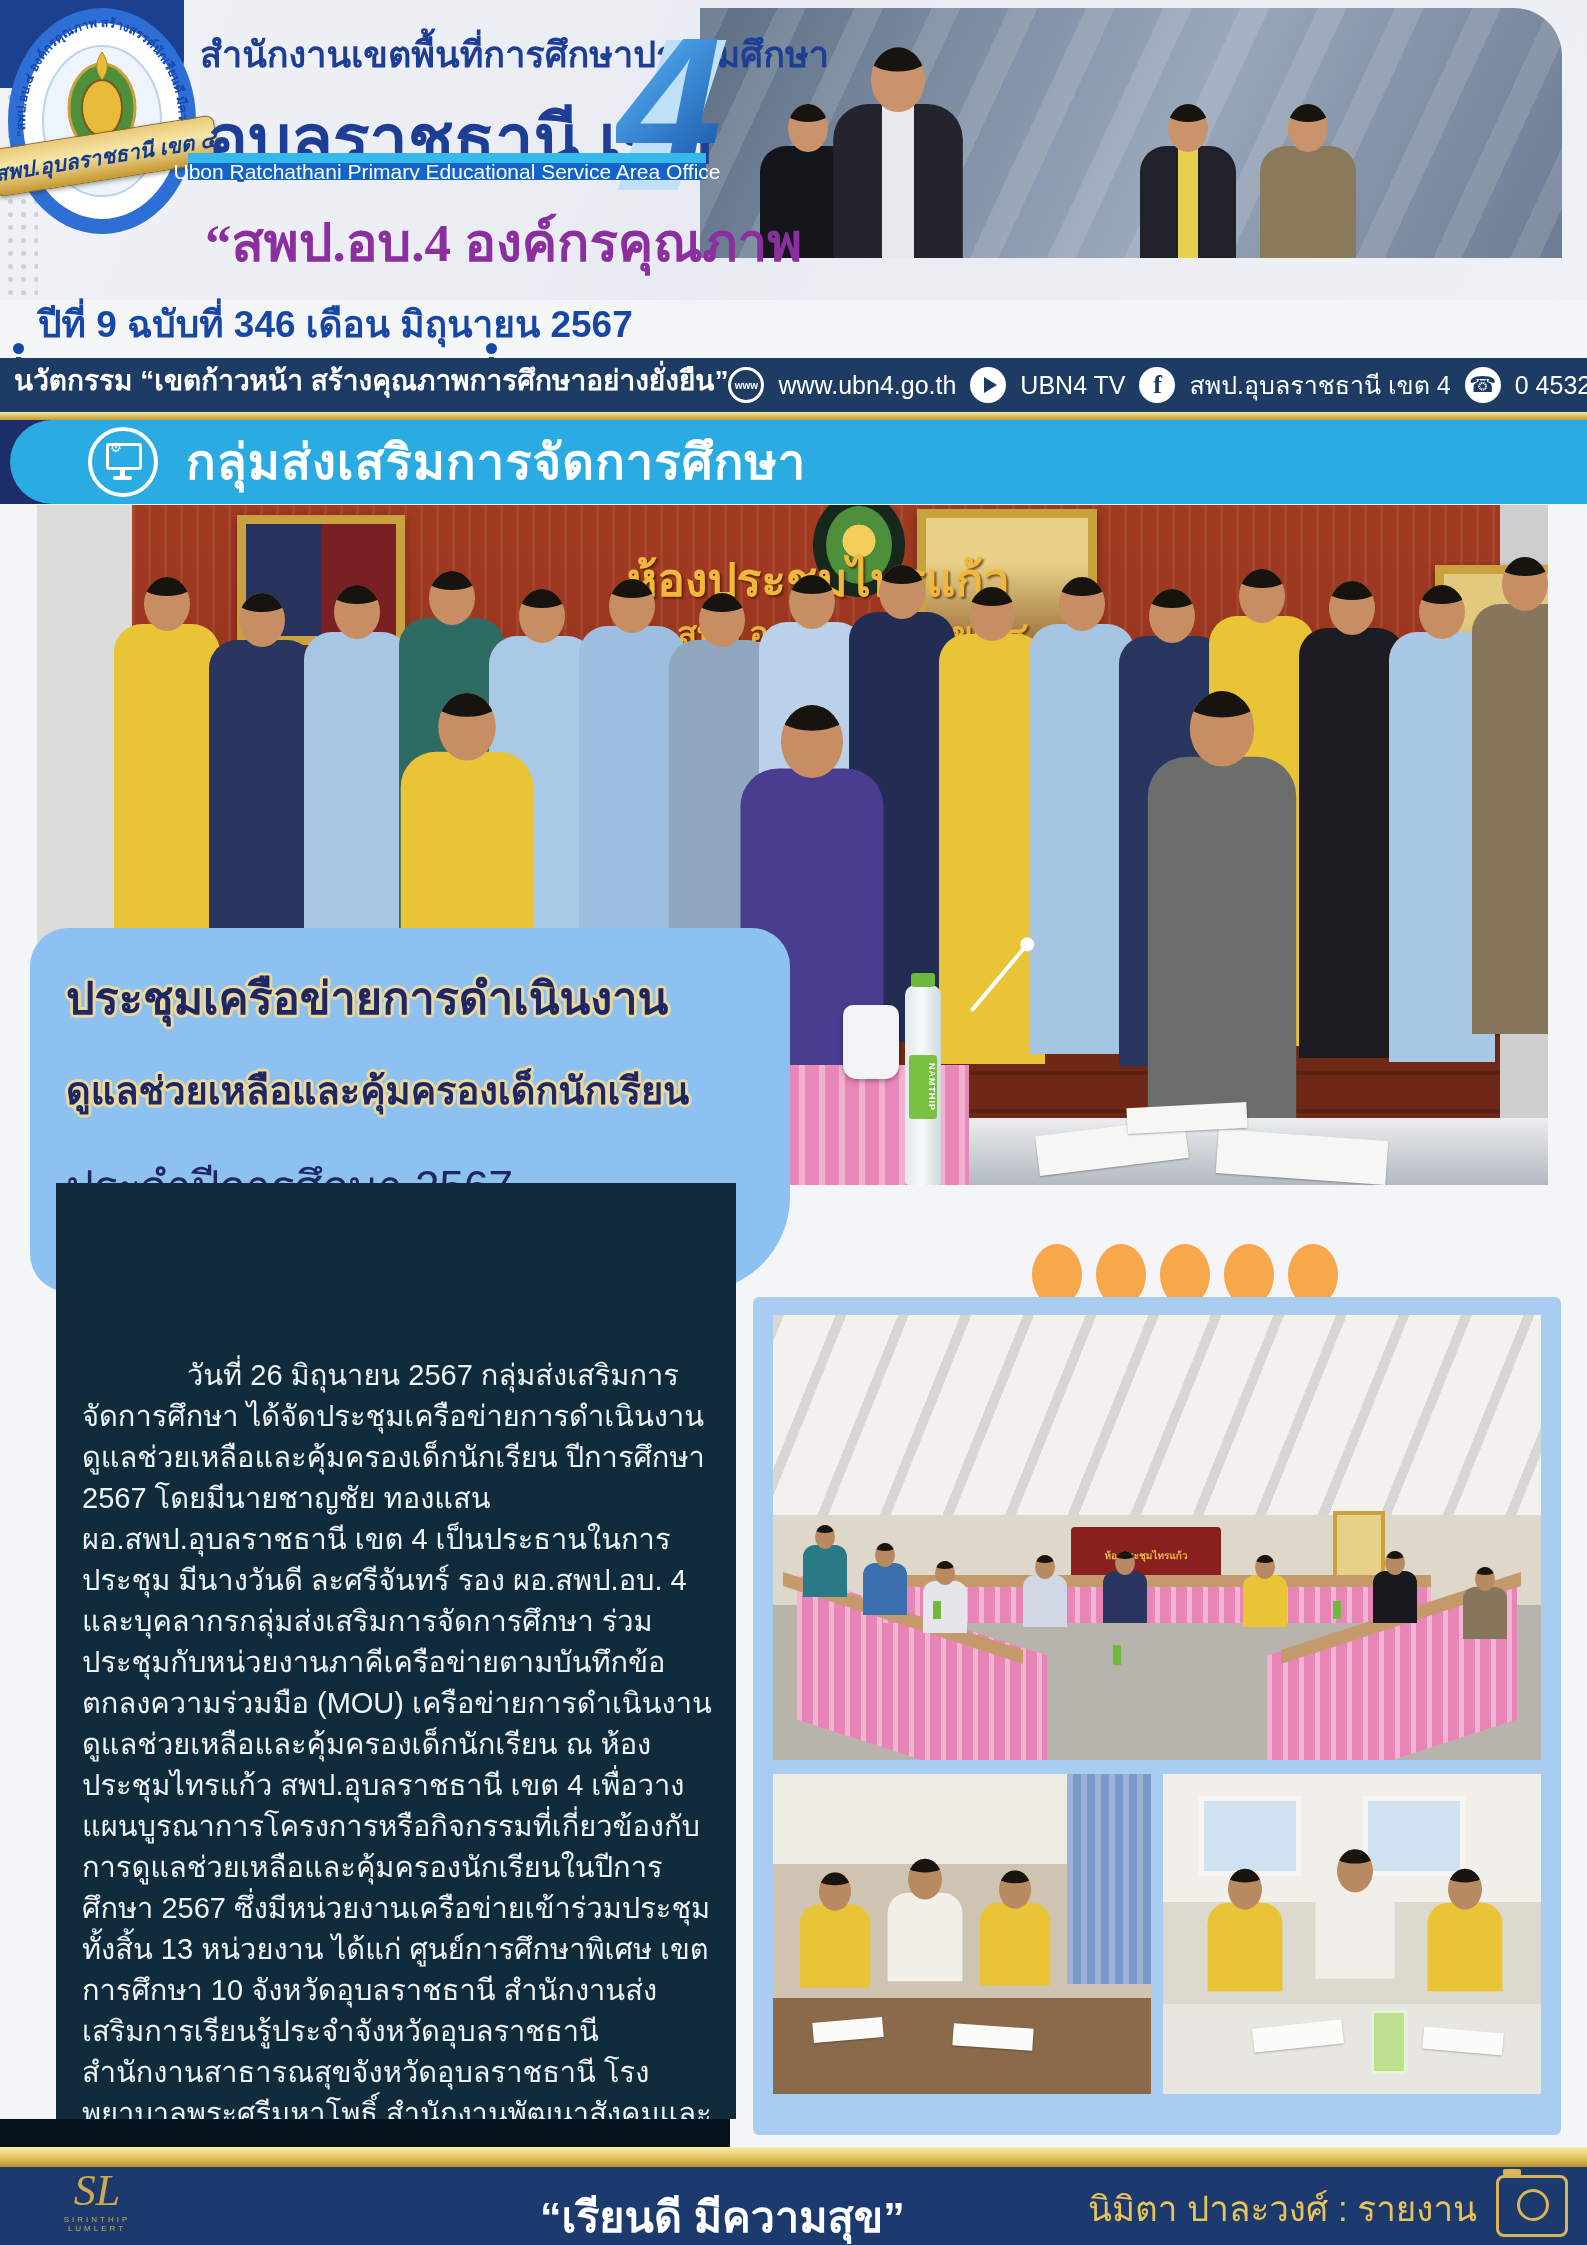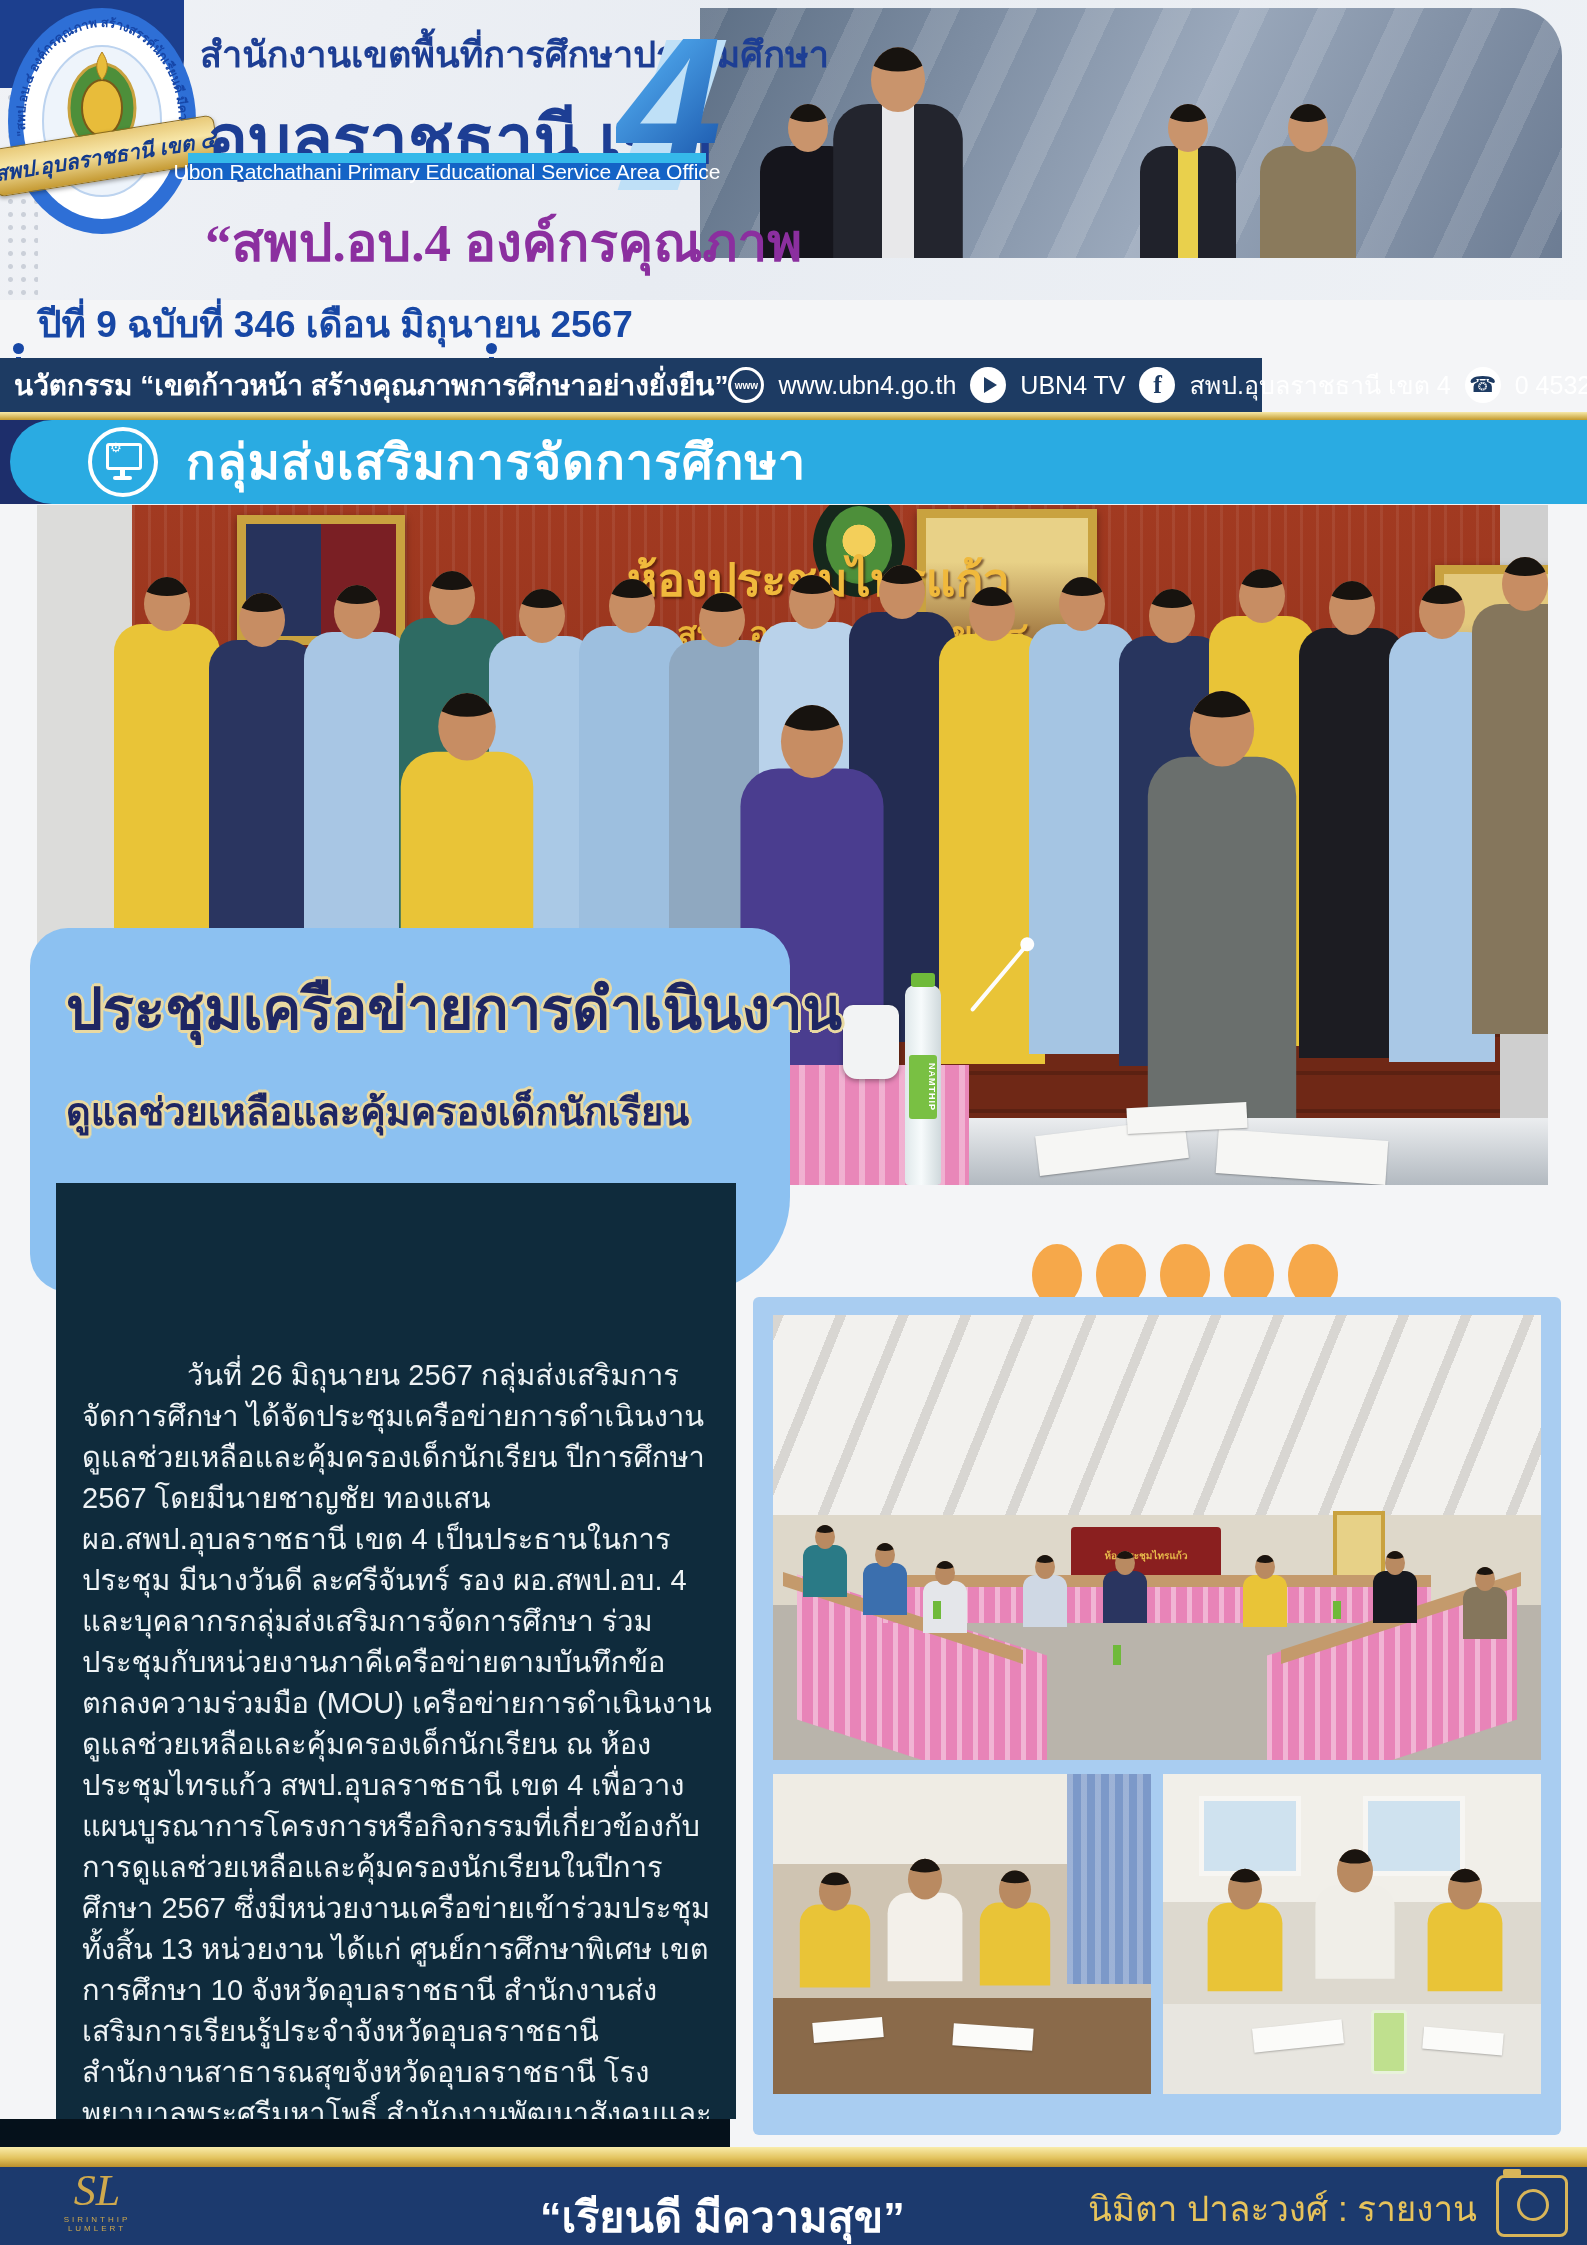--- a/index.html
+++ b/index.html
@@ -54,22 +54,22 @@
 
   
   .issue{left:16px;top:294px;width:478px;}
   .issue .txt{font-size:37px;font-weight:bold;color:#1747a5;white-space:nowrap;padding-left:22px;}
   .issue .bracket{position:relative;height:16px;margin-top:4px;
     border-left:5px solid #1747a5;border-right:5px solid #1747a5;border-bottom:5px solid #1747a5;}
   .issue .pin{position:absolute;top:-14px;width:11px;height:11px;border-radius:50%;background:#1747a5;}
   .issue .pin.l{left:-8px;} .issue .pin.r{right:-8px;}
 
   
-  .contact{left:0;top:358px;width:1262px;height:54px;background:#1d3b63;color:#fff;
-    display:flex;align-items:center;}
+  .contact{left:0;top:358px;width:1587px;height:54px;background:#1d3b63;color:#fff;
+    display:flex;}
   .contact::after{content:"";position:absolute;left:0;bottom:-8px;width:1587px;height:8px;
     background:linear-gradient(180deg,#f7e9a8,#c39a2e);}
   .contact .slog{font-size:28px;font-weight:bold;margin-left:14px;white-space:nowrap;}
   .contact .items{margin-left:auto;margin-right:18px;display:flex;align-items:center;gap:14px;font-size:25px;white-space:nowrap;}
   .cicon{width:36px;height:36px;border-radius:50%;display:inline-flex;align-items:center;justify-content:center;flex:none;}
   .cicon.globe{border:3px solid #fff;box-sizing:border-box;font-size:10px;font-weight:bold;letter-spacing:0;}
   .cicon.yt{background:#fff;}
   .cicon.yt .play{width:0;height:0;border-left:13px solid #1d3b63;border-top:8px solid transparent;border-bottom:8px solid transparent;margin-left:4px;}
   .cicon.fb{background:#fff;color:#1d3b63;font-weight:bold;font-size:26px;font-family:"Liberation Serif","DejaVu Serif",serif;}
   .cicon.ph{background:#fff;color:#1d3b63;font-size:22px;}
@@ -124,21 +124,21 @@
   .ruffle{position:absolute;left:742px;top:560px;width:190px;height:120px;background:#e987b9;
     background-image:repeating-linear-gradient(90deg,rgba(255,255,255,.35) 0 6px,transparent 6px 20px);}
   .kettle{position:absolute;left:806px;top:500px;width:56px;height:74px;background:#f2f3f4;border-radius:10px 10px 14px 14px;box-shadow:0 2px 5px rgba(0,0,0,.35);}
 
   
   .hlbox{left:30px;top:928px;width:760px;height:364px;background:#8cc1f1;
     border-radius:38px 38px 95px 38px;box-sizing:border-box;padding:34px 0 0 36px;}
   .hl1,.hl2{font-weight:800;color:#1e2663;white-space:nowrap;
     text-shadow:3px 0 0 #e9d9a1,-3px 0 0 #e9d9a1,0 3px 0 #e9d9a1,0 -3px 0 #e9d9a1,
                 2px 2px 0 #e9d9a1,-2px 2px 0 #e9d9a1,2px -2px 0 #e9d9a1,-2px -2px 0 #e9d9a1;}
-  .hl1{font-size:58px;}
+  .hl1{font-size:45px;}
   .hl2{font-size:38px;margin-top:26px;}
   .hl3{font-size:44px;color:#1e2663;margin-top:30px;white-space:nowrap;}
 
   .dots{left:1032px;top:1244px;display:flex;gap:14px;}
   .dots span{width:50px;height:62px;border-radius:50%;background:#f6a84a;}
 
   
   .article{left:56px;top:1183px;width:680px;height:936px;background:#0f2b3c;box-sizing:border-box;
     padding:172px 22px 0 26px;}
   .article p{margin:0;color:#eef3f5;font-size:29px;line-height:41px;text-indent:105px;text-align:left;}

